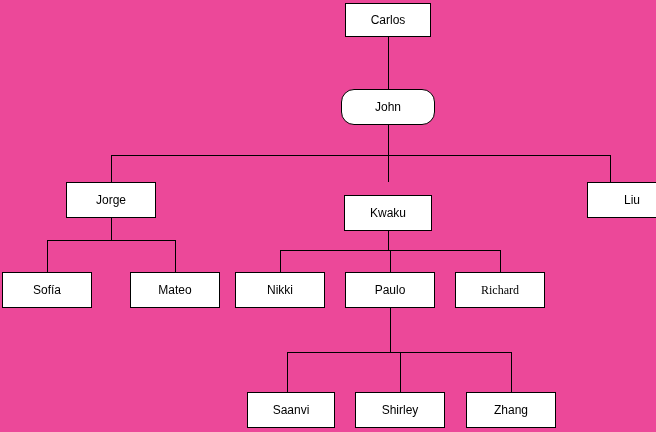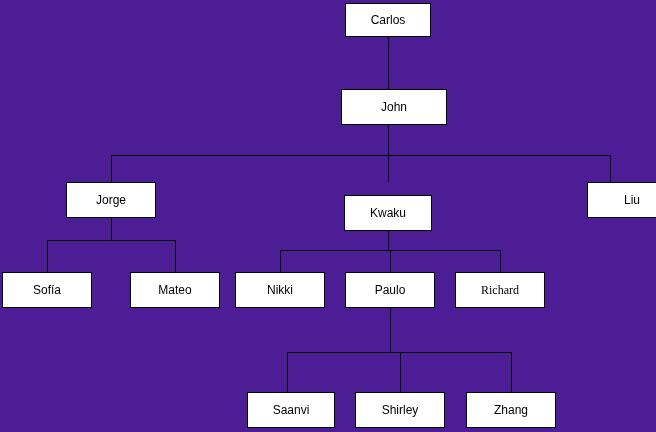--- a/index.html
+++ b/index.html
@@ -5,21 +5,21 @@
   html, body {
     margin: 0;
     padding: 0;
     background: #ffffff;
     font-family: "Liberation Sans", "DejaVu Sans", sans-serif;
   }
   .canvas {
     position: relative;
     width: 656px;
     height: 432px;
-    background: #4c1d95;
+    background: #ec4899;
     overflow: hidden;
   }
   .connectors {
     position: absolute;
     left: 0;
     top: 0;
     width: 656px;
     height: 432px;
     pointer-events: none;
   }
@@ -68,21 +68,21 @@
       <path d="M390 308 V352"></path>
       <path d="M287 352 H511"></path>
       <path d="M287 352 V392"></path>
       <path d="M400 352 V392"></path>
       <path d="M511 352 V392"></path>
     </g>
   </svg>
 
   <div class="node" style="left:345px; top:3px;   width:86px; height:34px;">Carlos</div>
 
-  <div class="node" style="left:341px; top:89px;  width:106px; height:36px;">John</div>
+  <div class="node" style="left:341px; top:89px;  width:94px; height:36px;border-radius:13px;">John</div>
 
   <div class="node" style="left:66px;  top:182px; width:90px; height:36px;">Jorge</div>
 
   <div class="node" style="left:344px; top:182px; width:88px; height:36px;margin-top:13px;">Kwaku</div>
 
   <div class="node" style="left:565px; top:182px; width:90px; height:36px;margin-left:22px;">Liu</div>
 
   <div class="node" style="left:2px;   top:272px; width:90px; height:36px;">Sofía</div>
 
   <div class="node" style="left:130px; top:272px; width:90px; height:36px;">Mateo</div>

